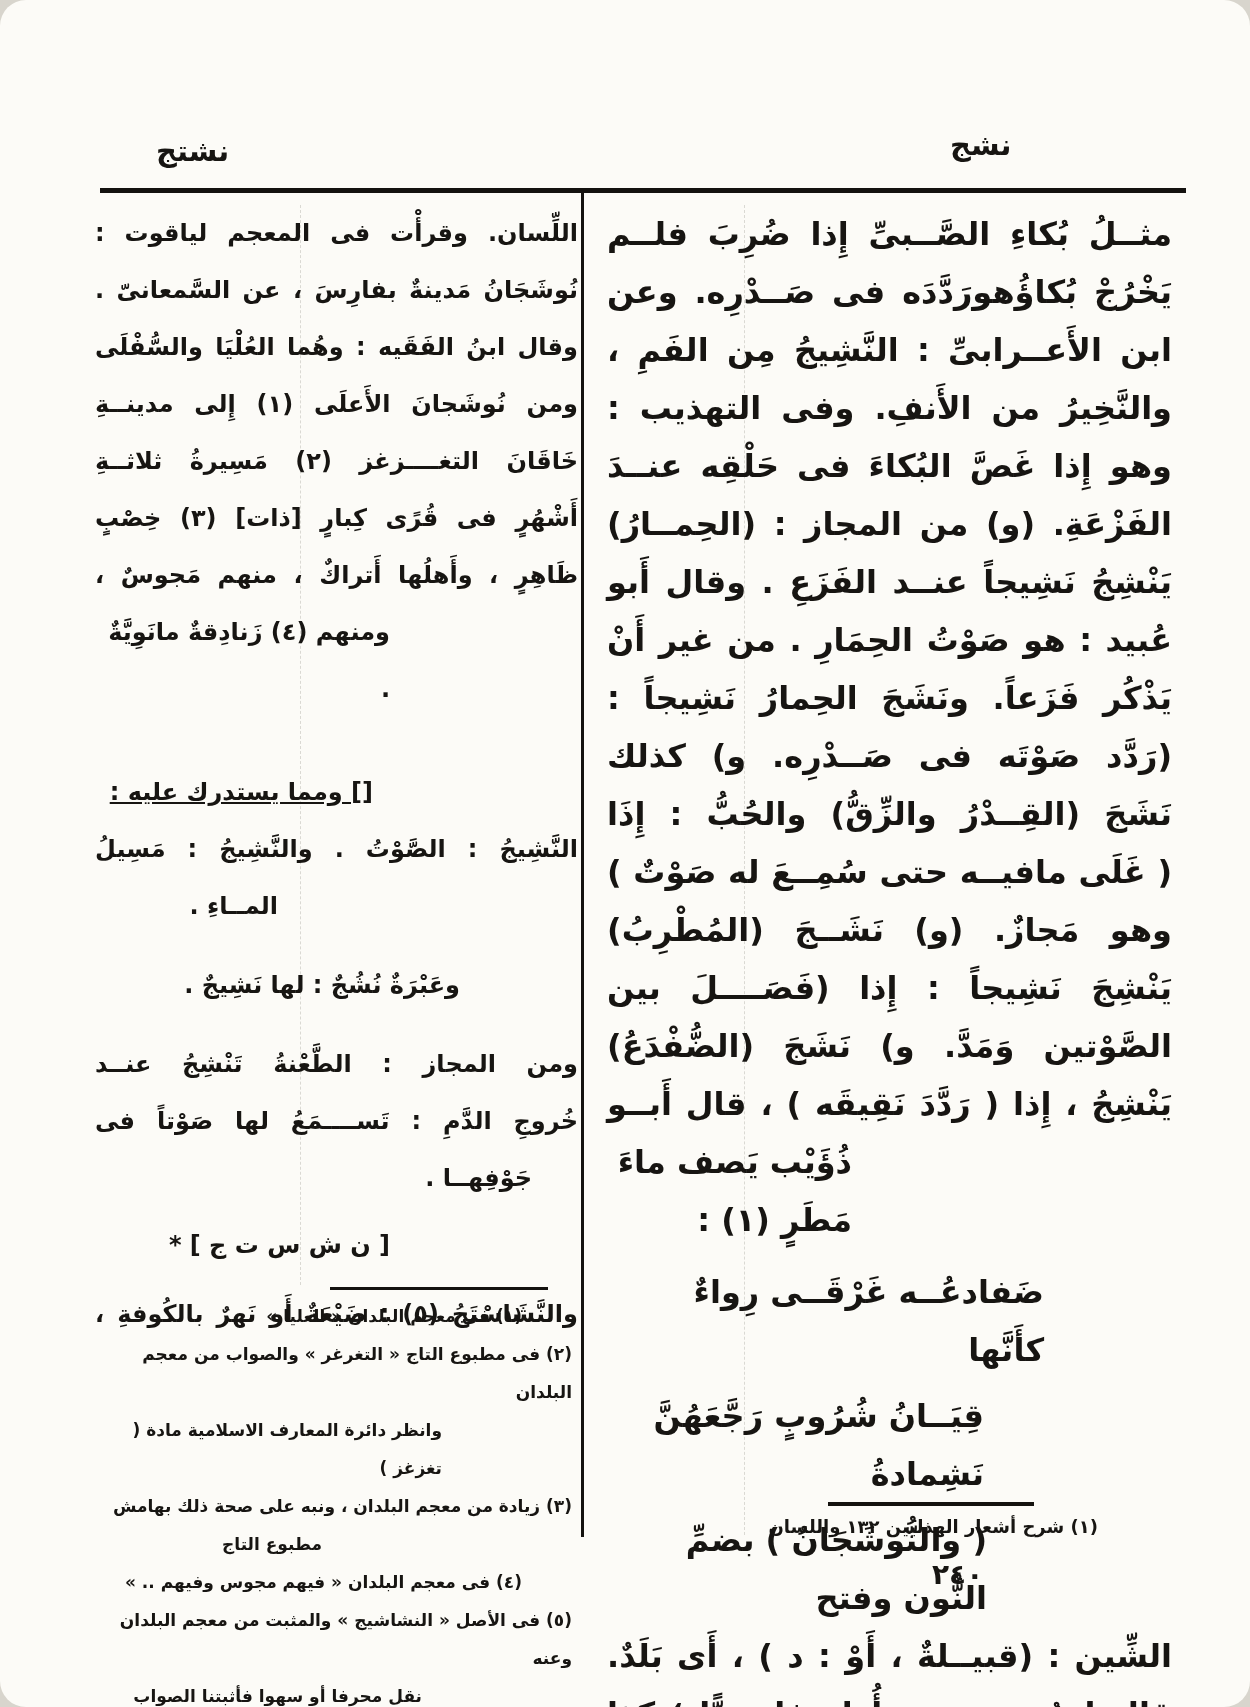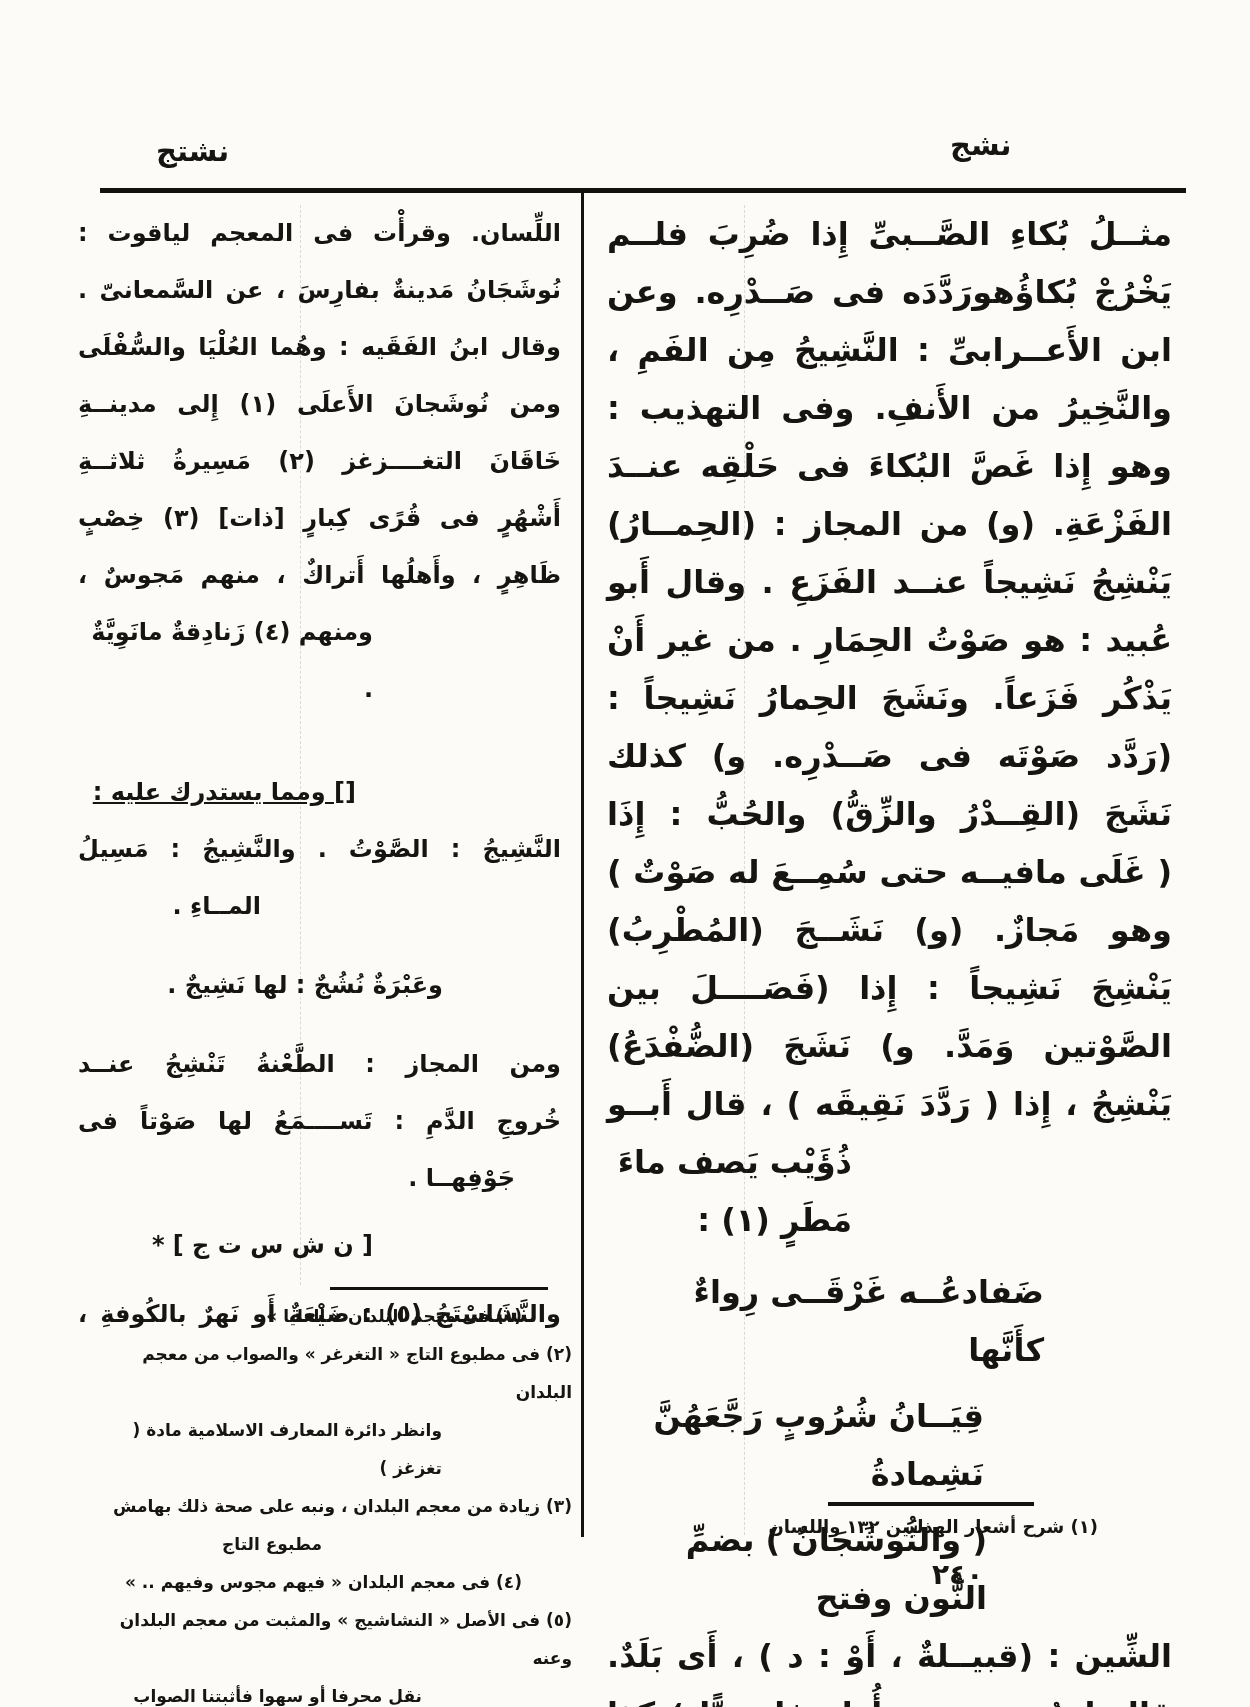--- a/index.html
+++ b/index.html
@@ -6,35 +6,36 @@
   .page {
     position: relative;
     width: 1250px;
     height: 1707px;
     margin: 0 auto;
     background: #fcfbf7;
     color: #171512;
     font-family: "DejaVu Sans", sans-serif;
     overflow: hidden;
     direction: rtl;
+    border-radius: 26px;
   }
   
   .hdr-word { position:absolute; font-size:29px; font-weight:bold; }
   .hdr-left  { left:156px; top:134px; }
   .hdr-right { left:950px; top:128px; }
   .rule-top { position:absolute; left:100px; top:188px; width:1086px; height:5px; background:#14120f; }
   .col-divider { position:absolute; left:581px; top:193px; width:3px; height:1344px; background:#14120f; }
   .gutter-line { position:absolute; top:205px; width:0; border-left:1px dashed #c9c7c0; opacity:.65; }
   .gutter-a { left:744px; height:1330px; }
   .gutter-b { left:300px; height:1080px; }
 
   
   .col { position:absolute; top:205px; font-weight:bold; }
   .right-col { right:78px;  width:565px; font-size:32px;margin-left:33px; }
-  .left-col  { left:78px;   width:483px; font-size:24px; }
+  .left-col  { left:95px;   width:483px; font-size:24px; }
   .line { text-align:right; line-height:58px; white-space:normal; }
   .left-col .line { line-height:57px; }
   .line.justify { text-align:justify; text-align-last:justify; }
 
   
   .fn-sep { position:absolute; background:#14120f; }
   .fn-sep-left  { left:330px; top:1287px; width:218px; height:3px; }
   .fn-sep-right { left:828px; top:1502px; width:206px; height:4px; }
   .left-footnotes { position:absolute; left:100px; top:1297px; width:472px;
                     font-size:17px; font-weight:bold; }

